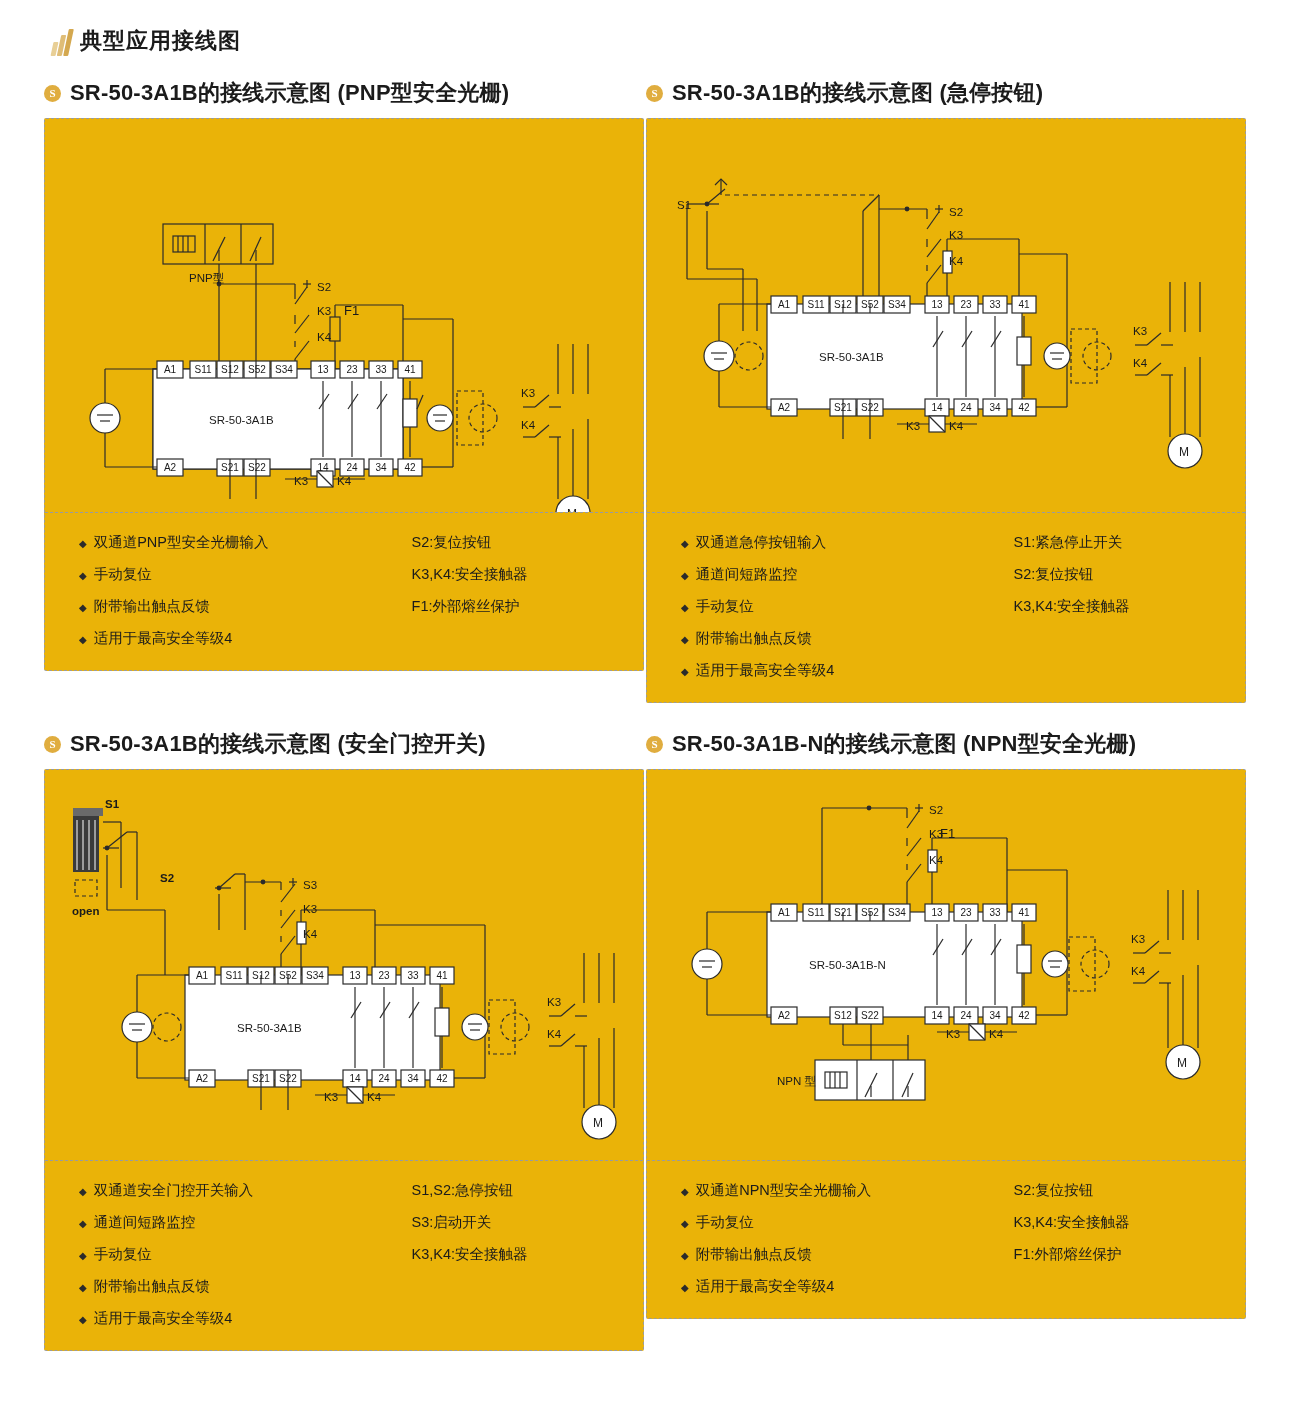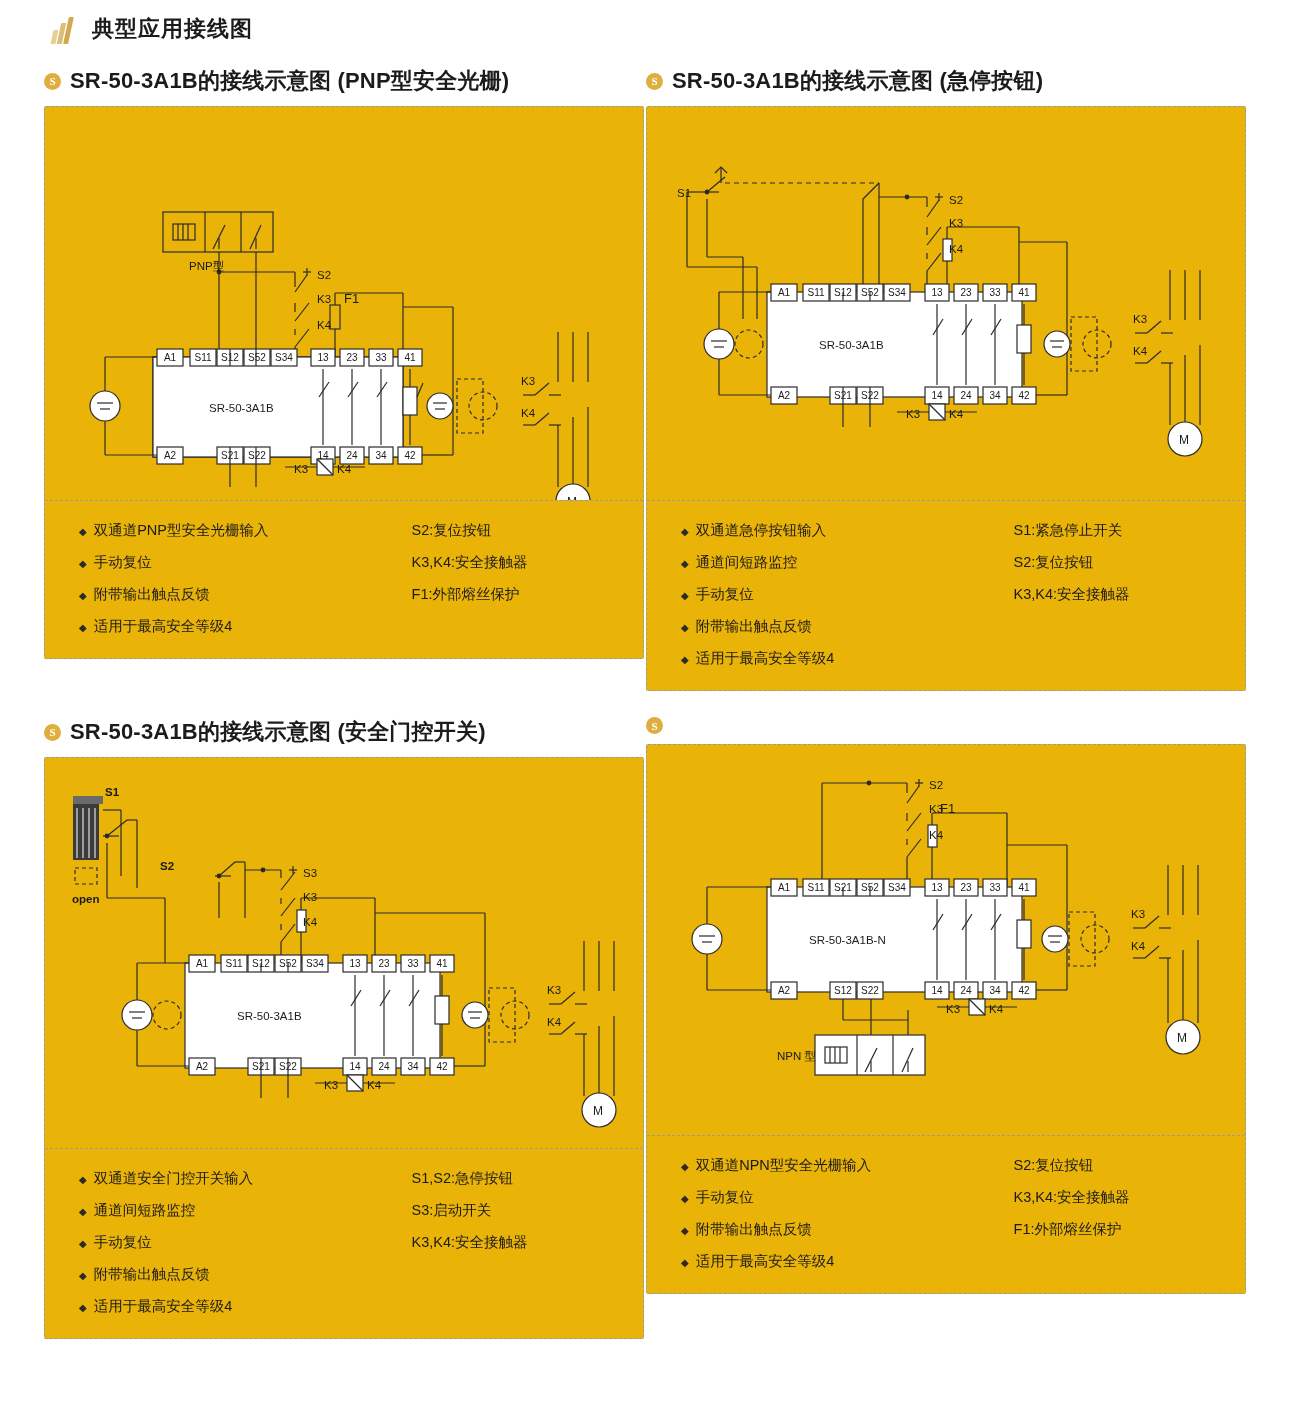--- a/index.html
+++ b/index.html
@@ -7,21 +7,21 @@
   body {
     width: 1290px; height: 1411px;
     background: #ffffff;
     font-family: "Liberation Sans", "DejaVu Sans", sans-serif;
     color: #1b1b1b;
     position: relative;
   }
   .page { position:relative; width:1290px; height:1411px; padding: 0; }
 
   
-  .page-header { display:flex; align-items:center; gap:14px; padding: 14px 0 0 52px; text-align: center; }
+  .page-header { display:flex; align-items:center; gap:2px; padding: 26px 0 0 52px; text-align: center; }
   .header-mark { width: 26px; height: 30px; position: relative; }
   .header-mark span {
     position:absolute; bottom:0; width:5px; background:#d8b25f; border-radius:1px;
     transform: skewX(-12deg);
   }
   .header-mark span:nth-child(1){ left:0; height:14px; background:#e8cf96;}
   .header-mark span:nth-child(2){ left:7px; height:21px; background:#dfbd77;}
   .header-mark span:nth-child(3){ left:14px; height:27px; background:#d4a84f;}
   .header-title { font-size:22px; font-weight:bold; letter-spacing:1px; }
 
@@ -638,20 +638,21 @@
             <div class="note-plain">S3:启动开关</div>
             <div class="note-plain">K3,K4:安全接触器</div>
           </div>
         </div>
       </div>
     </div>
 
     <div class="card">
       <div class="card-title">
         <div class="title-badge">S</div>
+        <div class="title-text">SR-50-3A1B-N的接线示意图 (NPN型安全光栅)</div>
       </div>
       <div class="card-body">
         <div class="diagram-area short">
           <svg class="diagram" width="600" height="390" viewBox="0 0 600 390">
             <g fill="none" stroke="#2b2b2b" stroke-width="1.2">
 
               <line x1="175" y1="38" x2="260" y2="38"></line>
               <circle cx="222" cy="38" r="2.4" fill="#2b2b2b" stroke="none"></circle>
               <line x1="260" y1="38" x2="260" y2="48"></line>
               <line x1="260" y1="58" x2="272" y2="41"></line>

